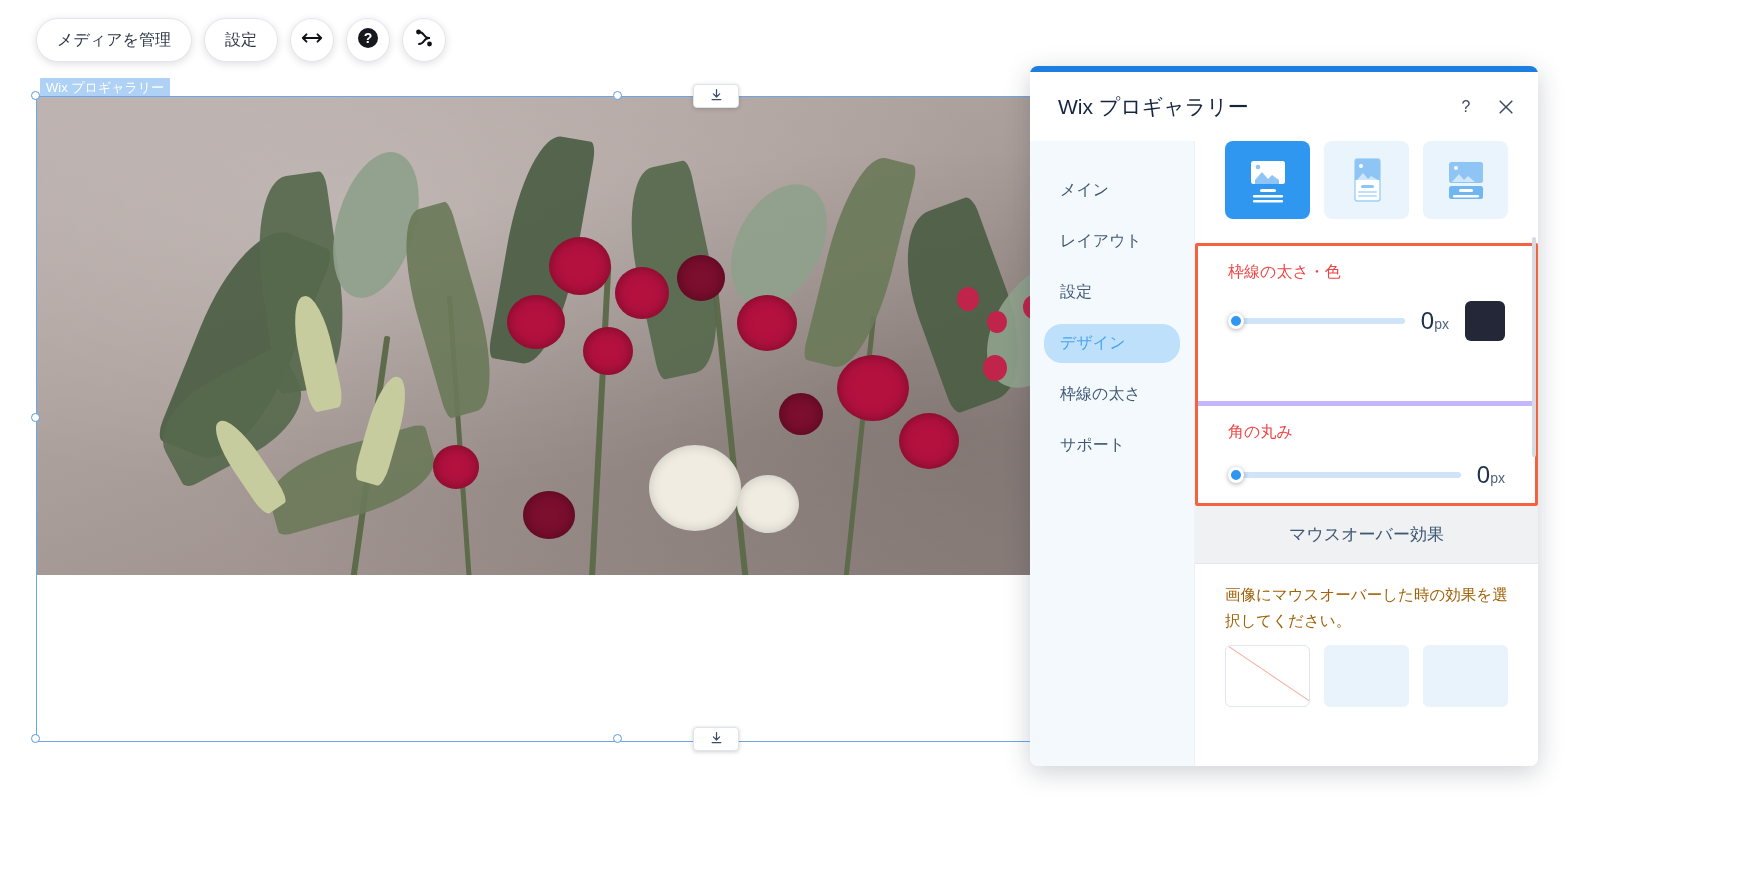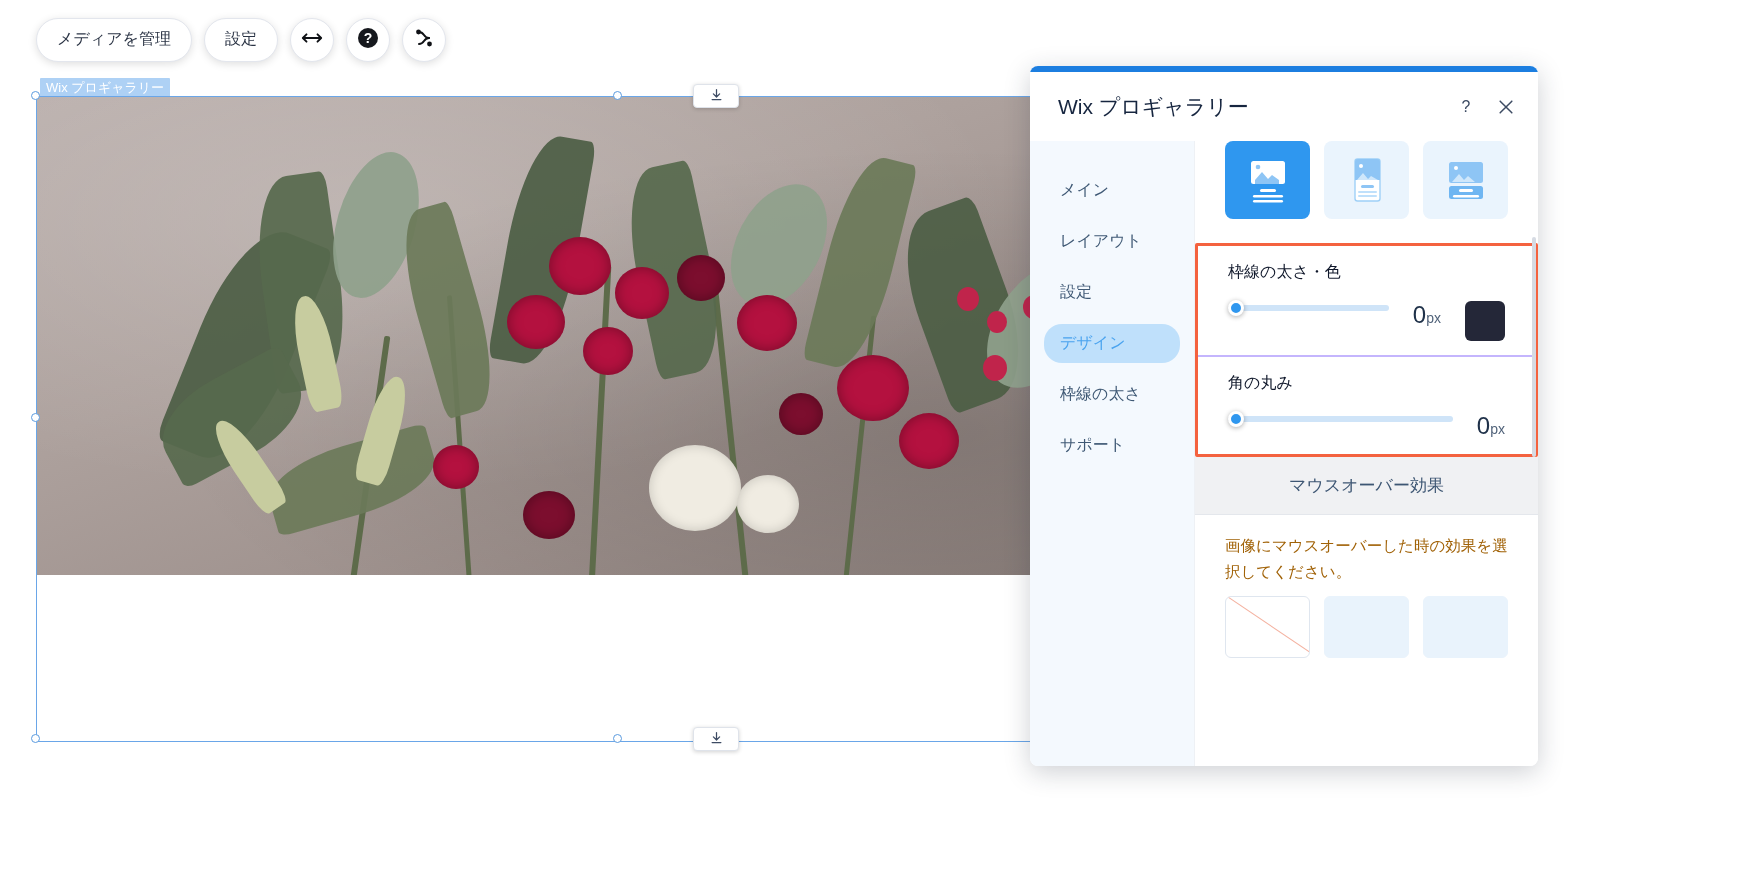--- a/index.html
+++ b/index.html
@@ -11,22 +11,22 @@
     background: #ffffff;
   }
   #stage { position: relative; width: 1758px; height: 878px; background: #fff; }
 
   
   .toolbar { position: absolute; left: 36px; top: 18px; display: flex; align-items: center; gap: 12px; }
   .tb-pill {
     height: 44px; border-radius: 22px; background: #fff;
     border: 1px solid #e3e6ed;
     box-shadow: 0 2px 8px rgba(0,0,0,.13);
-    display: flex; align-items: flex-start; justify-content: center;
-    padding: 10px 20px; font-size: 16px; color: #2b3445; white-space: nowrap;
+    display: flex; align-items: center; justify-content: center;
+    padding: 0 20px; font-size: 16px; color: #2b3445; white-space: nowrap;
     cursor: pointer;
   }
   .tb-round {
     width: 44px; height: 44px; border-radius: 50%; background: #fff;
     border: 1px solid #e3e6ed;
     box-shadow: 0 2px 8px rgba(0,0,0,.13);
     display: flex; align-items: center; justify-content: center; cursor: pointer;
   }
 
   
@@ -127,23 +127,23 @@
     width: 96px; height: 78px; border-radius: 8px; background: #eaf4fd;
     display: flex; align-items: center; justify-content: center; cursor: pointer;
   }
   .style-card.selected { background: #2f97ef; }
 
   .hl-box {
     margin: 4px 0 0 0; border: 3px solid #f4623f; border-radius: 2px;
     background: #fff;
   }
   .ctrl { padding: 16px 30px 14px 30px; }
-  .ctrl + .ctrl { border-top: 2px solid #c4b5fd; }
-  .ctrl-label { font-size: 16px; color: #0f172a; margin-bottom: 18px; }
-  .ctrl-row { display: flex; gap: 24px; }
+  .ctrl + .ctrl { border-top: 5px solid #c4b5fd; margin-top: 46px; }
+  .ctrl-label { font-size: 16px; color: #ef4444; margin-bottom: 18px; }
+  .ctrl-row { display: flex; align-items: center; gap: 16px; }
   .slider { position: relative; flex: 1 1 auto; height: 14px; display:flex; align-items:center; }
   .slider-track { width: 100%; height: 6px; border-radius: 3px; background: #cfe4f8; }
   .slider-knob {
     position: absolute; left: 0; width: 16px; height: 16px; border-radius: 50%;
     background: #2f97ef; border: 3px solid #fff; box-shadow: 0 1px 5px rgba(0,0,0,.32);
     cursor: grab;
   }
   .val { font-size: 24px; color: #20324a; white-space: nowrap; }
   .val .unit { font-size: 14px; color: #51637a; }
   .swatch {

